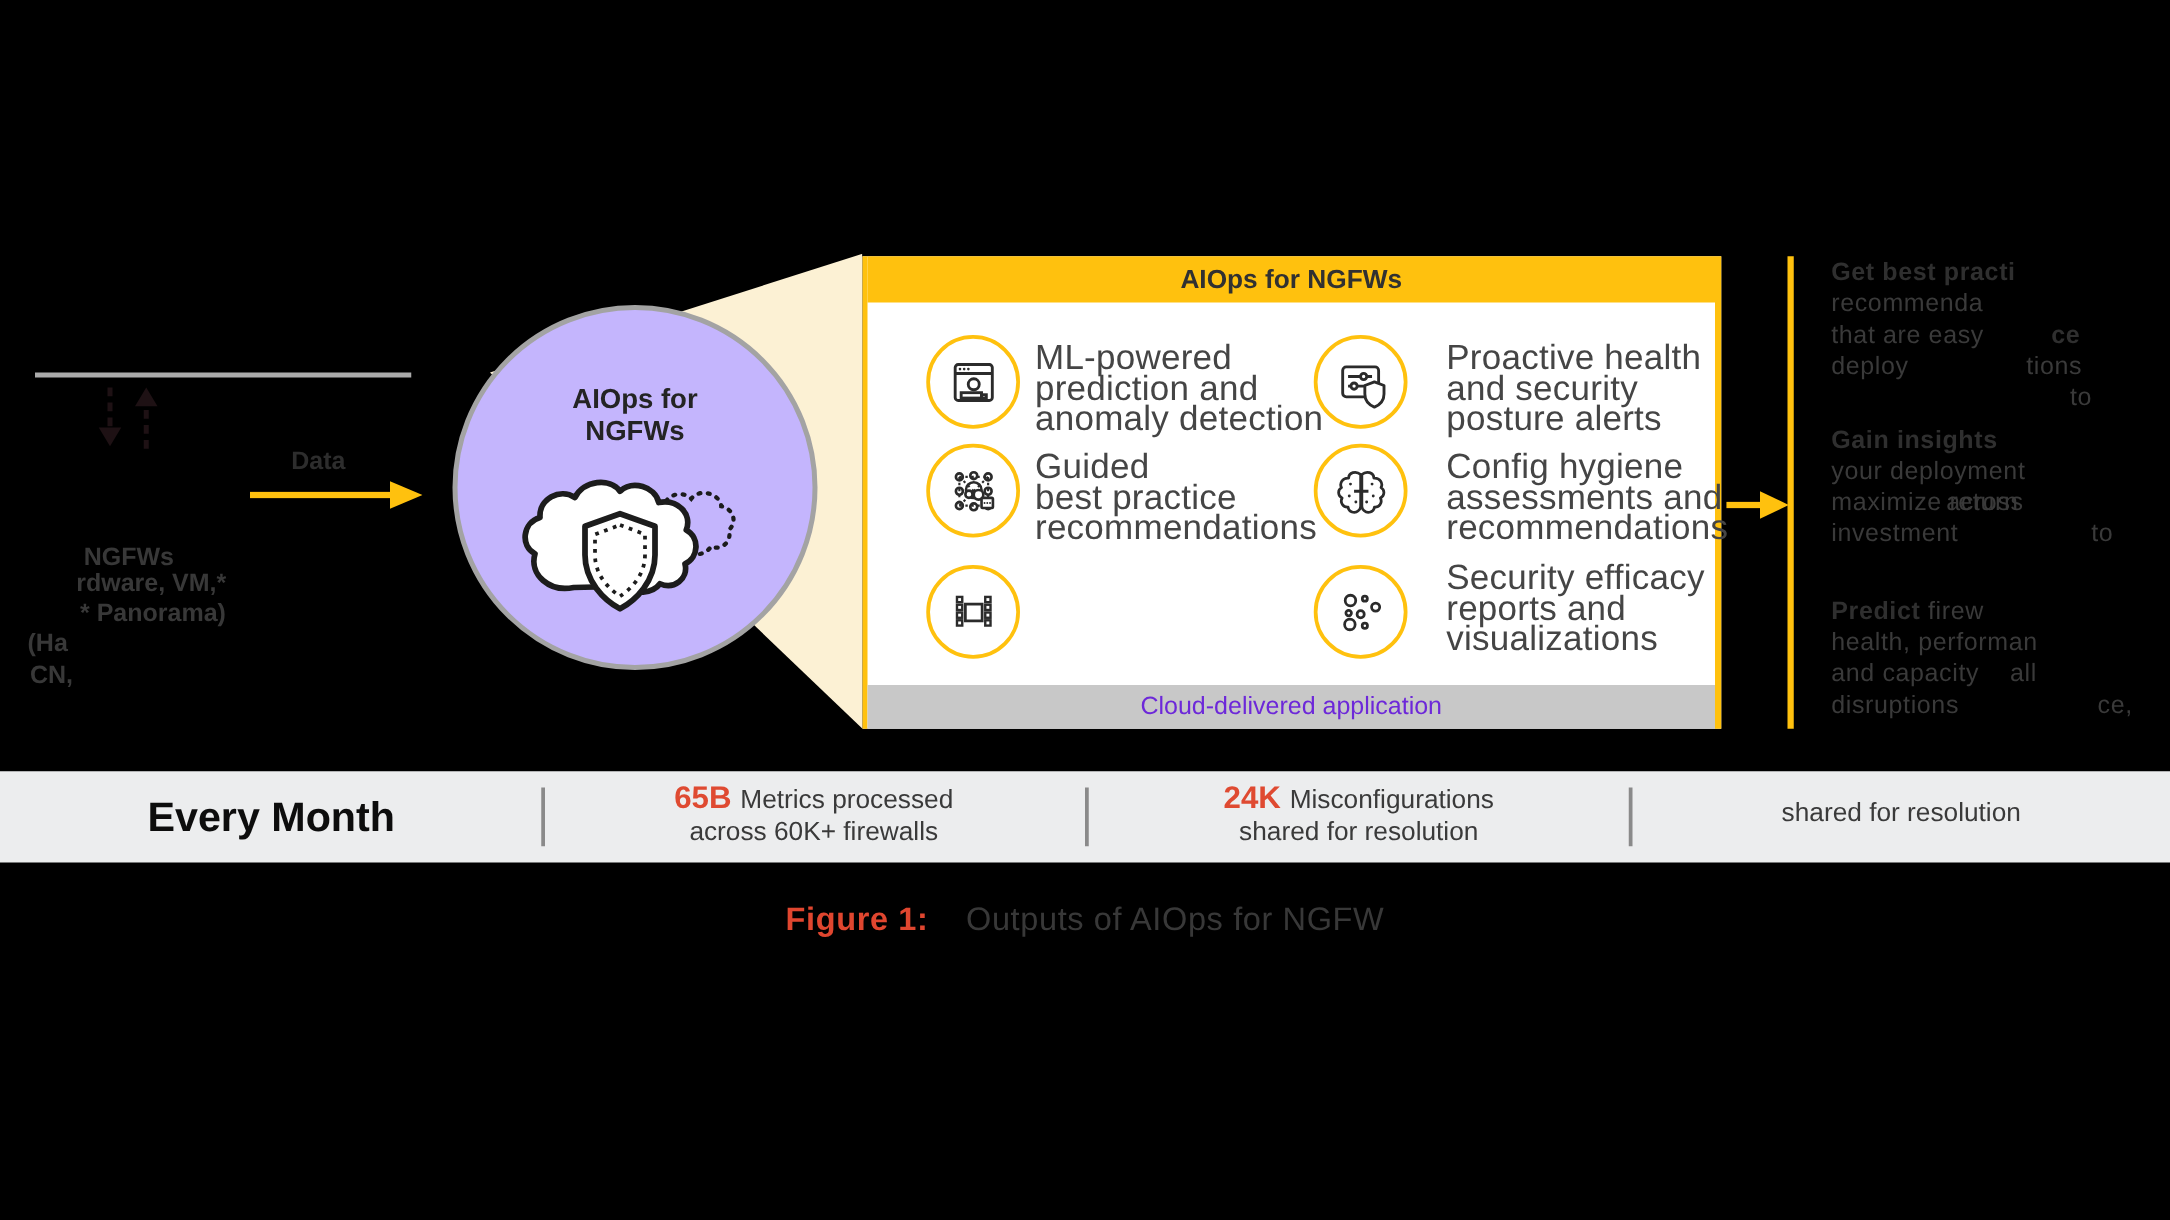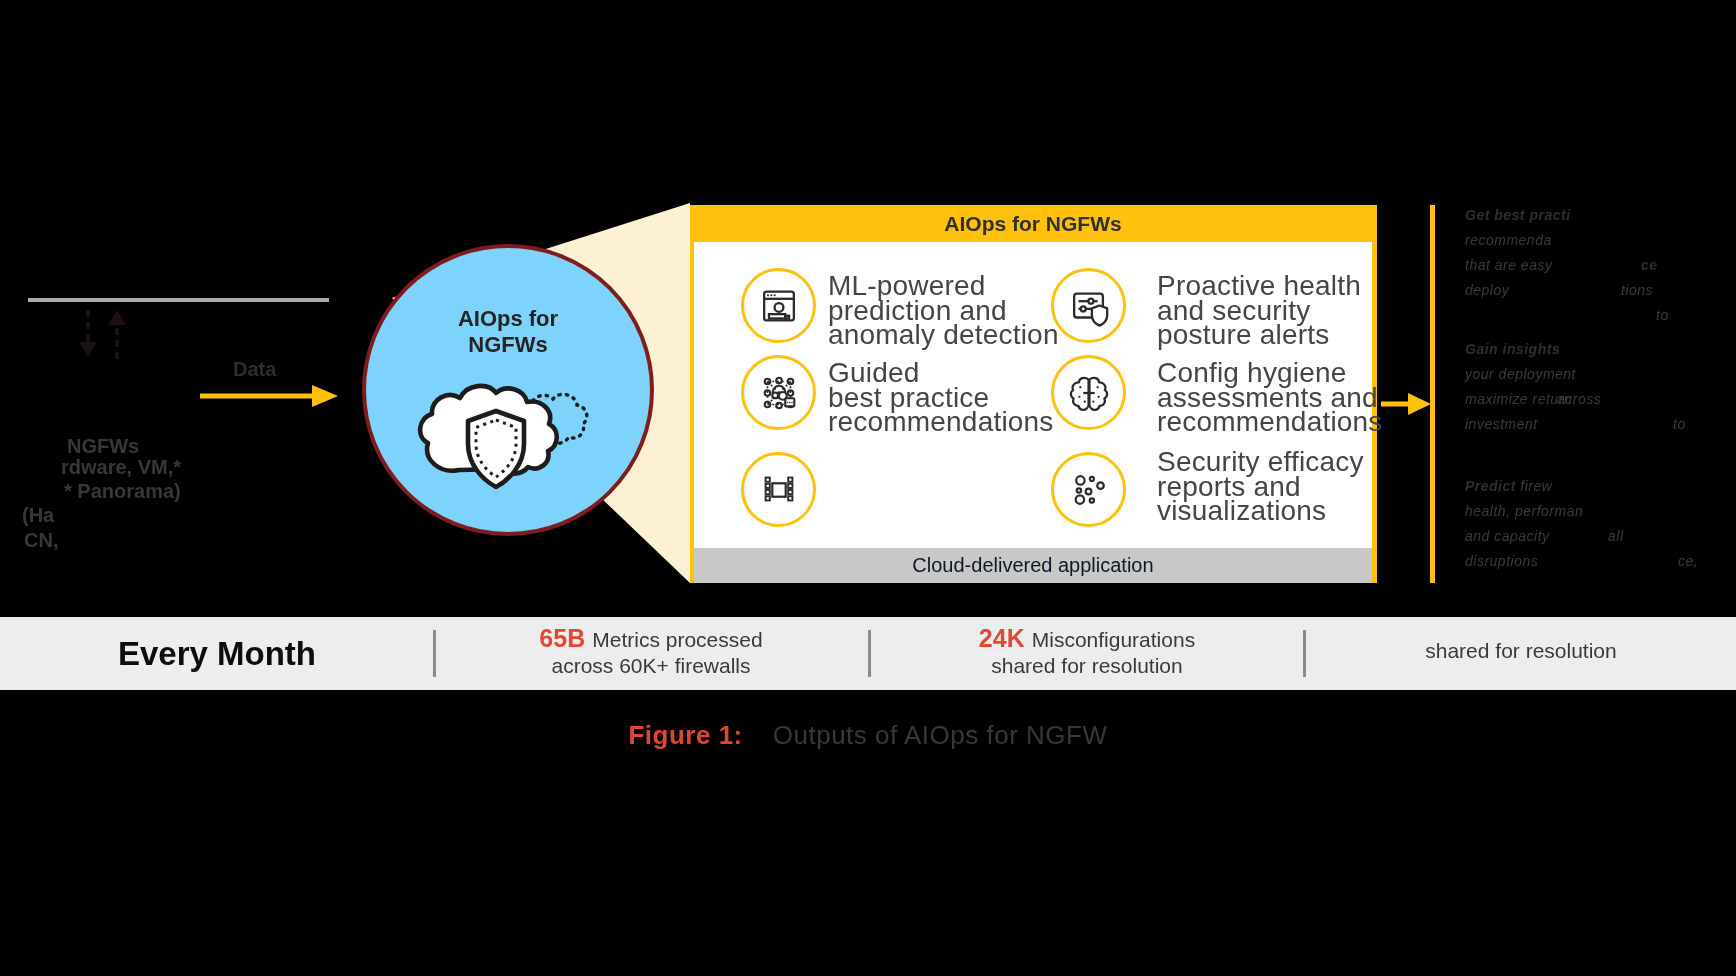--- a/index.html
+++ b/index.html
@@ -15,48 +15,48 @@
   .frag{position:absolute;font-weight:bold;color:#383838;font-size:20px;white-space:nowrap;}
   .frag-0{left:67px;top:435px;}
   .frag-1{left:61px;top:456px;}
   .frag-2{left:64px;top:480px;}
   .frag-3{left:22px;top:504px;}
   .frag-4{left:24px;top:529px;}
 
   
   .funnel{left:392px;top:203px;width:298px;height:380px;background:#FCF1D4;
           clip-path:polygon(0 95px,298px 0,298px 380px);}
-  .hub{left:362px;top:244px;width:284px;height:284px;background:#7dd3fc;border:4px solid #7f1d1d;
+  .hub{left:362px;top:244px;width:284px;height:284px;background:#c4b5fd;border:4px solid #a3a3a3;
        border-radius:50%;}
   .hub-title{position:absolute;left:0;top:58px;width:100%;text-align:center;font-weight:bold;
              font-size:22px;line-height:26px;color:#242424;white-space:pre-line;}
   .hub-cloud{position:absolute;left:33px;top:106px;}
 
   
   .panel{left:690px;top:205px;width:687px;height:378px;background:#fff;box-sizing:border-box;
          border-left:4px solid #FFC10E;border-right:5px solid #FFC10E;}
   .panel-header{position:absolute;left:0;top:0;width:100%;height:37px;background:#FFC10E;
                 text-align:center;line-height:38px;font-weight:bold;font-size:21px;color:#313131;}
   .panel-footer{position:absolute;left:0;bottom:0;width:100%;height:35px;background:#C8C8C8;
-                text-align:center;line-height:35px;font-size:20px;color:#0f172a;}
+                text-align:center;line-height:35px;font-size:20px;color:#6d28d9;}
   .feat-icon{position:absolute;width:69px;height:69px;border:3px solid #FFC10E;border-radius:50%;
              background:#fff;display:flex;align-items:center;justify-content:center;}
   .feat-text{position:absolute;font-size:28px;line-height:24.5px;color:#454545;
              letter-spacing:.2px;white-space:nowrap;}
   .fi-0{left:741px;top:268px;} .ft-0{left:828px;top:274px;}
   .fi-1{left:1051px;top:268px;} .ft-1{left:1157px;top:274px;}
   .fi-2{left:741px;top:355px;} .ft-2{left:828px;top:361px;}
   .fi-3{left:1051px;top:355px;} .ft-3{left:1157px;top:361px;}
   .fi-4{left:741px;top:452px;} .ft-4{left:828px;top:464px;}
   .fi-5{left:1051px;top:452px;} .ft-5{left:1157px;top:450px;}
 
   
   .out-arrow{left:1381px;top:392px;}
   .benefit-rule{left:1430px;top:205px;width:5px;height:378px;background:#FFC10E;}
-  .rline{position:absolute;font-size:14px;color:#3A3A3A;letter-spacing:.5px;white-space:nowrap;font-style:italic;}
+  .rline{position:absolute;font-size:20px;color:#3A3A3A;letter-spacing:.5px;white-space:nowrap;}
   .rbold{font-weight:bold;color:#2F2F2F;}
   .b1-1{left:1465px;top:207px;} .b1-2{left:1465px;top:232px;}
   .b1-3{left:1465px;top:257px;} .b1-3b{left:1641px;top:257px;}
   .b1-4{left:1465px;top:282px;} .b1-4b{left:1621px;top:282px;}
   .b1-5{left:1656px;top:307px;}
   .b2-1{left:1465px;top:341px;} .b2-2{left:1465px;top:366px;}
   .b2-3{left:1465px;top:391px;} .b2-3b{left:1557px;top:391px;}
   .b2-4{left:1465px;top:416px;} .b2-4b{left:1673px;top:416px;}
   .b3-1{left:1465px;top:478px;} .b3-2{left:1465px;top:503px;}
   .b3-3{left:1465px;top:528px;} .b3-3b{left:1608px;top:528px;}

